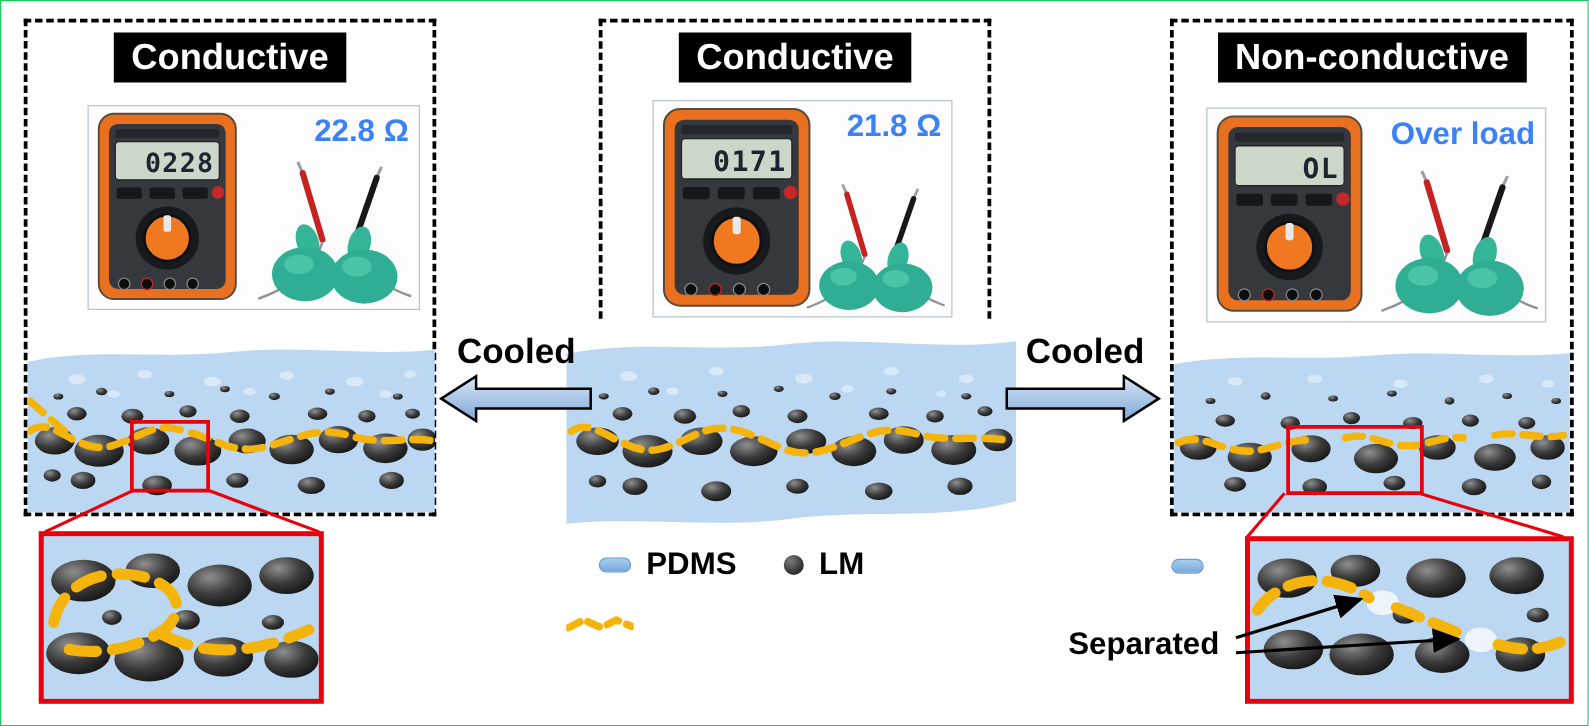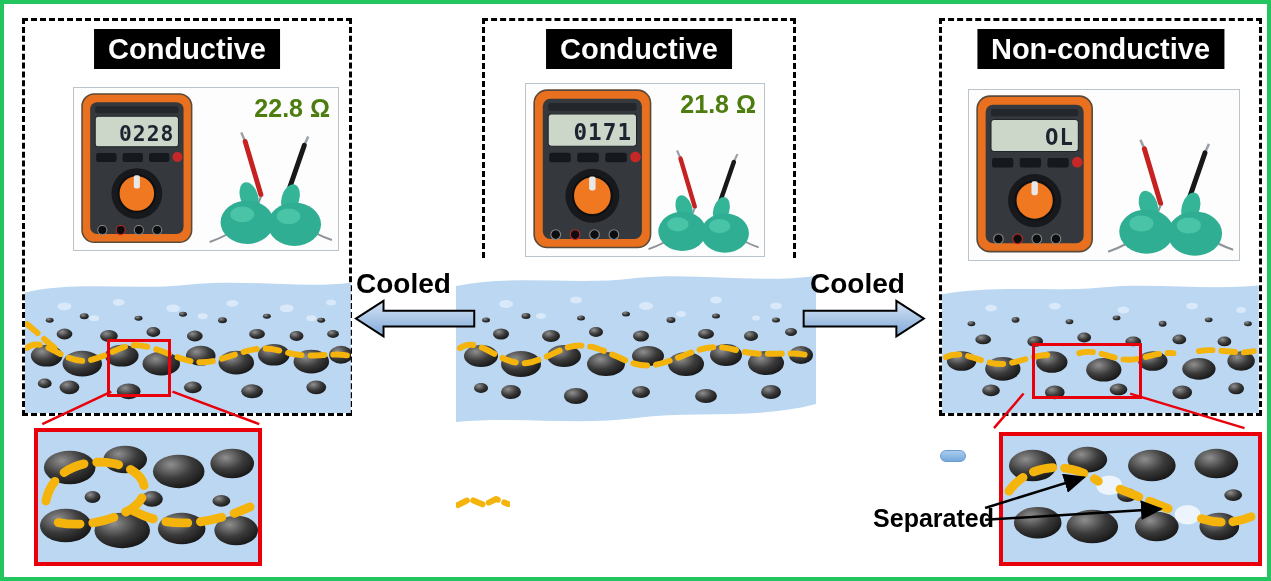--- a/index.html
+++ b/index.html
@@ -1,52 +1,52 @@
 <!DOCTYPE html>
 <html><head>
 <meta charset="utf-8">
 <style>
   *{margin:0;padding:0;box-sizing:border-box}
   body{font-family:"Liberation Sans",sans-serif;background:#ffffff}
-  .figure{position:relative;width:1271px;height:581px;background:#fff;border:4px solid #22c55e;overflow:hidden}
+  .figure{position:relative;width:1271px;height:581px;background:#fff;border:1px solid #22c55e;overflow:hidden}
   .panel{position:absolute;border:3px dashed #000;background:#fff}
   .panel-left{left:18px;top:14px;width:330px;height:398px}
   .panel-mid{left:478px;top:14px;width:314px;height:240px;border-bottom:none}
   .panel-right{left:935px;top:14px;width:323px;height:398px}
   .panel-title{position:absolute;top:8px;left:50%;transform:translateX(-50%);background:#000;color:#fff;
     font-size:29px;font-weight:bold;padding:2px 14px;white-space:nowrap;line-height:1.25}
   .photo{position:absolute;background:#fdfdfd;border:1px solid #b9c4cc;overflow:hidden}
   .photo-left{left:48px;top:66px;width:266px;height:164px}
   .photo-mid{left:40px;top:62px;width:240px;height:174px}
   .photo-right{left:26px;top:68px;width:272px;height:172px}
   .meter{position:absolute;left:6px;top:4px;height:94%}
   .hands{position:absolute;right:2px;bottom:0;width:56%;height:74%}
-  .reading{position:absolute;top:6px;right:8px;font-size:25px;font-weight:bold;color:#4d7c0f;white-space:nowrap}
+  .reading{position:absolute;top:6px;right:8px;font-size:25px;font-weight:bold;color:#3b82f6;white-space:nowrap}
   .lcd{font-family:"DejaVu Sans Mono",monospace;font-weight:bold;letter-spacing:1px}
   .pdms-in{position:absolute;left:0;right:0;bottom:0;height:156px;display:block}
   .pdms-in-right{height:152px}
   .pdms-mid{position:absolute;left:452px;top:248px;width:360px;height:187px;display:block}
   .red-box{position:absolute;border:3px solid #e8000b}
   .zoom-box{position:absolute;border:4px solid #e8000b;overflow:hidden;background:#bcd7f2}
   .zoom-left{left:30px;top:424px;width:228px;height:138px}
   .zoom-right{left:995px;top:428px;width:263px;height:134px}
   .zoom-box svg{width:100%;height:100%;display:block}
-  .arrow-label{position:absolute;font-size:28px;font-weight:bold;line-height:1.12;color:#000}
+  .arrow-label{position:absolute;font-size:28px;font-weight:bold;text-align:center;line-height:1.12;color:#000}
   .lbl-cool-left{left:352px;top:264px;width:120px}
   .lbl-fixed{left:352px;top:340px;width:120px}
   .lbl-cool-right{left:806px;top:264px;width:122px}
   .lbl-bent{left:806px;top:340px;width:122px}
   .legend-row{position:absolute;display:flex;align-items:center;gap:12px;font-size:25px;font-weight:bold;color:#000}
   .legend-row-1{left:478px;top:436px}
   .legend-row-2{left:452px;top:490px}
   .pill{width:26px;height:12px;border-radius:6px;background:linear-gradient(#a9cdf0,#76a9dc);border:1px solid #6b9ccc}
   .pill-stray{position:absolute;left:936px;top:446px}
   .lm-dot{width:16px;height:16px;border-radius:50%;background:radial-gradient(circle at 35% 30%,#7c7c7c,#2c2c2c 70%)}
   .lm-gap{margin-left:26px}
-  .separated{position:absolute;left:838px;top:500px;width:152px;font-size:25px;font-weight:bold;text-align:right;color:#000}
+  .separated{position:absolute;left:838px;top:500px;width:152px;font-size:25px;font-weight:bold;text-align:center;color:#000}
   .overlay{position:absolute;inset:0;width:100%;height:100%;pointer-events:none}
   .cond-path{fill:none;stroke:#f5b40b;stroke-linecap:round}
   .cond-path-thin{stroke-width:6;stroke-dasharray:14 9}
   .cond-path-thick{stroke-width:9;stroke-dasharray:22 13}
 </style>
 </head>
 <body>
 
 <svg width="0" height="0" style="position:absolute">
   <defs>
@@ -266,20 +266,21 @@
         <path d="M118,14 L100,66" stroke="#17181a" stroke-width="5" stroke-linecap="round"></path>
         <path d="M74,66 C66,92 44,104 22,112" stroke="#8d9399" stroke-width="2" fill="none"></path>
         <path d="M100,68 C110,94 128,104 146,110" stroke="#8d9399" stroke-width="2" fill="none"></path>
         <ellipse cx="62" cy="66" rx="9" ry="15" fill="#35b597" transform="rotate(-18 62 66)"></ellipse>
         <ellipse cx="104" cy="68" rx="9" ry="15" fill="#35b597" transform="rotate(16 104 68)"></ellipse>
         <ellipse cx="60" cy="92" rx="27" ry="22" fill="#2fae93"></ellipse>
         <ellipse cx="108" cy="94" rx="27" ry="22" fill="#2fae93"></ellipse>
         <ellipse cx="55" cy="84" rx="12" ry="8" fill="#49c4a6"></ellipse>
         <ellipse cx="102" cy="86" rx="12" ry="8" fill="#49c4a6"></ellipse>
       </svg>
+      <div class="reading">Over load</div>
     </div>
     <svg id="pdms3" class="pdms-in pdms-in-right" viewBox="0 0 323 155" preserveAspectRatio="none">
       <path d="M0,34 C55,24 110,32 162,27 C215,22 270,30 323,25 L323,155 L0,155 Z" fill="#bcd7f2"></path>
       <g id="pdms3-bubbles">
           <ellipse cx="50" cy="48" rx="6" ry="3.5" fill="#d9e9f9"></ellipse>
           <ellipse cx="115" cy="46" rx="6" ry="3.5" fill="#d9e9f9"></ellipse>
           <ellipse cx="185" cy="50" rx="6" ry="3.5" fill="#d9e9f9"></ellipse>
           <ellipse cx="255" cy="46" rx="6" ry="3.5" fill="#d9e9f9"></ellipse>
           <ellipse cx="305" cy="50" rx="5" ry="3" fill="#d9e9f9"></ellipse>
         </g>
@@ -357,20 +358,26 @@
         </g>
       <path class="cond-path" style="stroke-width:9;stroke-dasharray:20 12" d="M6,56 C20,36 45,28 70,34 C82,37 90,42 96,46"></path>
       <path class="cond-path" style="stroke-width:9;stroke-dasharray:20 12" d="M118,54 C138,62 156,70 172,76"></path>
       <path class="cond-path" style="stroke-width:9;stroke-dasharray:20 12" d="M200,84 C220,90 236,88 250,82"></path>
     </svg>
   </div>
 
   <div class="arrow-label lbl-cool-left">Cooled</div>
   <div class="arrow-label lbl-cool-right">Cooled</div>
 
+  <div class="legend-row legend-row-1">
+    <span class="pill"></span>
+    <span>PDMS</span>
+    <span class="lm-dot lm-gap"></span>
+    <span>LM</span>
+  </div>
   <div class="legend-row legend-row-2">
     <svg width="54" height="16" viewBox="0 0 54 16">
       <path d="M2,11 L14,5 L28,11 L40,5 L52,10" fill="none" stroke="#f5b40b" stroke-width="6" stroke-dasharray="10 7" stroke-linecap="round"></path>
     </svg>
   </div>
   <span class="pill pill-stray"></span>
 
   <div class="separated">Separated</div>
 
   <svg class="overlay" viewBox="0 0 1271 581">

